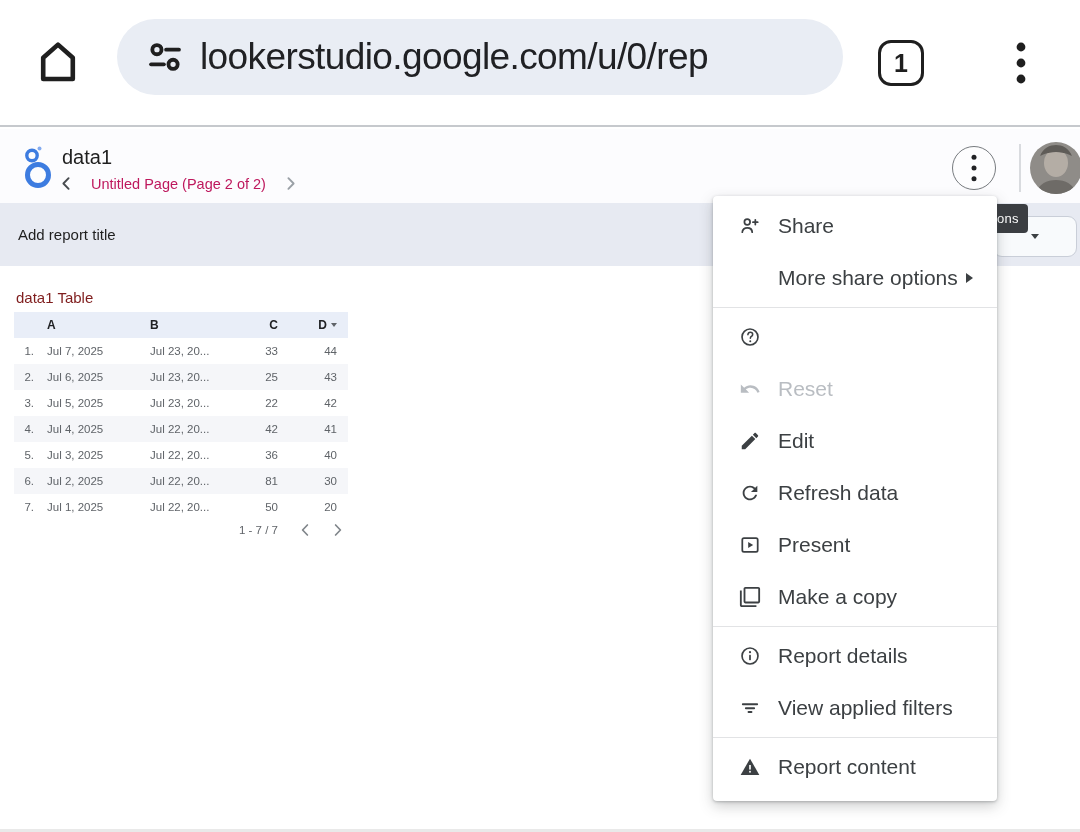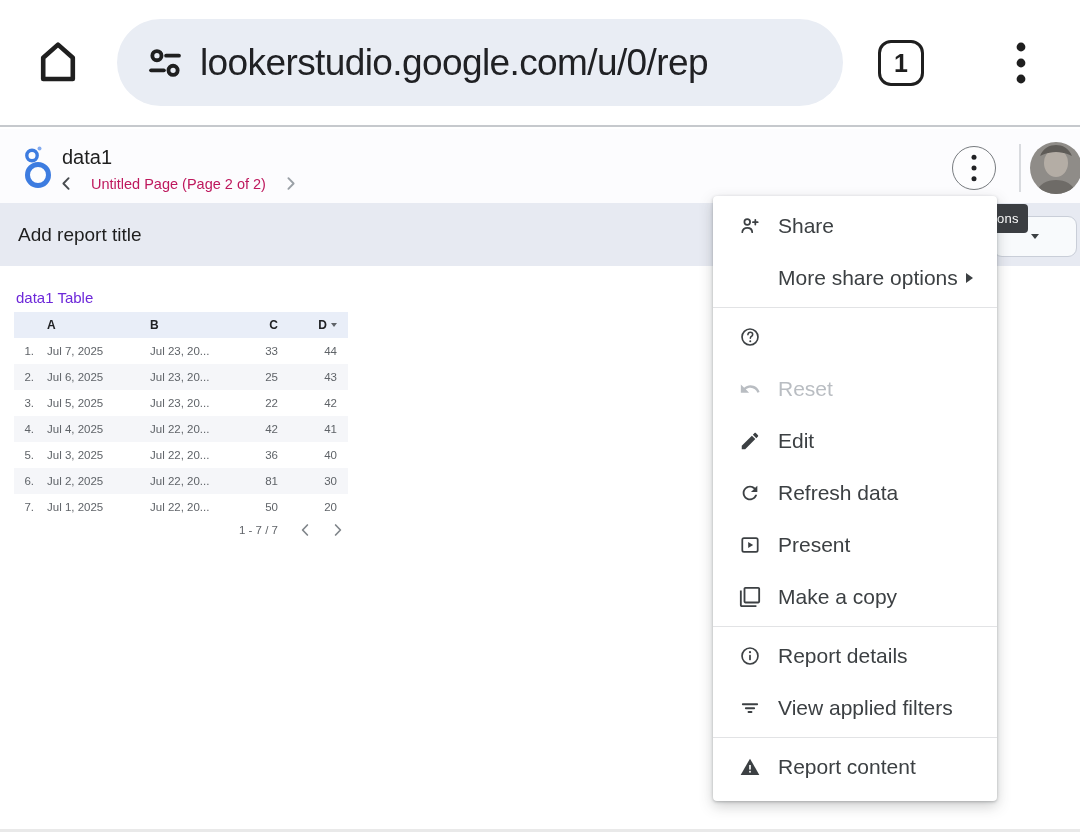--- a/index.html
+++ b/index.html
@@ -4,21 +4,21 @@
 <style>
   * { margin:0; padding:0; box-sizing:border-box; }
   html,body { background:#fff; }
   body { font-family:"Liberation Sans", sans-serif; }
   .screen { position:relative; width:1080px; height:832px; background:#fff; overflow:hidden; }
 
   
   .browser-bar { position:absolute; left:0; top:0; width:1080px; height:127px; background:#fff;
                  border-bottom:2px solid #c6c9cd; }
   .home-btn { position:absolute; left:34px; top:38px; width:48px; height:48px; }
-  .url-pill { position:absolute; left:117px; top:19px; width:726px; height:87px; border-radius:44px;
+  .url-pill { position:absolute; left:117px; top:19px; width:726px; height:76px; border-radius:44px;
               background:#e9edf4; display:flex; align-items:center; overflow:hidden; }
   .tune-wrap { margin-left:26px; width:44px; height:44px; flex:none; }
   .url-text { margin-left:13px; font-size:37px; color:#202124; letter-spacing:-0.6px; white-space:nowrap; }
   .tab-counter { position:absolute; left:878px; top:40px; width:46px; height:46px; border:3.5px solid #1f1f1f;
                  border-radius:13px; display:flex; align-items:center; justify-content:center;
                  font-size:25px; font-weight:bold; color:#1f1f1f; }
   .browser-kebab { position:absolute; left:1006px; top:38px; width:30px; height:50px; }
 
   
   .app-header { position:absolute; left:0; top:129px; width:1080px; height:74px; background:#fcfcfe;padding-left:8px; }
@@ -26,37 +26,37 @@
   .report-title { position:absolute; left:62px; top:17px; font-size:20px; color:#1f1f1f; }
   .breadcrumb { position:absolute; left:60px; top:47px; display:flex; gap:19px;
                 font-size:14.5px; color:#be185d; }
   .more-btn { position:absolute; left:952px; top:17px; width:44px; height:44px; border-radius:50%;
               border:1.5px solid #777b7f; background:#fdfdfe; display:flex; align-items:center; justify-content:center; }
   .header-vdivider { position:absolute; left:1019px; top:15px; width:2px; height:48px; background:#d9dbdf; }
   .avatar { position:absolute; left:1030px; top:13px; width:52px; height:52px; border-radius:50%; overflow:hidden; }
 
   
   .title-bar { position:absolute; left:0; top:203px; width:1080px; height:63px; background:#e7eaf2; }
-  .title-bar span { position:absolute; left:18px; top:0; line-height:63px; font-size:19px; color:#1f1f1f; }
+  .title-bar span { position:absolute; left:18px; top:0; line-height:63px; font-size:15px; color:#1f1f1f; }
 
   
   .hidden-btn { position:absolute; left:993px; top:216px; width:84px; height:41px; background:#f8fafc;
                 border:1.5px solid #c9ced8; border-radius:9px; z-index:4;
                 display:flex; align-items:center; justify-content:center; }
   .caret-down { width:0; height:0; border-left:4px solid transparent; border-right:4px solid transparent;
                 border-top:5px solid #3c4043; }
 
   
   .tooltip { position:absolute; left:988px; top:204px; width:40px; height:29px; background:#3b3e42;
              border-radius:4px; z-index:5; color:#fff; font-size:13px; font-weight:normal;
              display:flex; align-items:center; justify-content:center; letter-spacing:.3px; }
 
   
   .canvas { position:absolute; left:0; top:266px; width:1080px; height:563px; background:#fff; }
-  .table-title { position:absolute; left:16px; top:23px; font-size:15px; color:#6d28d9; }
+  .table-title { position:absolute; left:16px; top:23px; font-size:15px; color:#7f1d1d; }
   .dtable { position:absolute; left:14px; top:46px; width:334px; font-size:11.5px; color:#5f6368; }
   .trow { display:grid; grid-template-columns:26px 104px 110px 36px 58px; height:26px; align-items:center; }
   .trow.head { background:#e9eef8; color:#202124; font-weight:bold; font-size:12px; }
   .trow.alt { background:#f5f6f9; }
   .c-idx { text-align:right; padding-right:6px; }
   .c-a { padding-left:7px; }
   .c-b { padding-left:6px; }
   .c-c { text-align:right; padding-right:12px; }
   .c-d { text-align:right; padding-right:11px; }
   .c-d.hdr { display:flex; align-items:center; justify-content:flex-end; gap:4px; }

